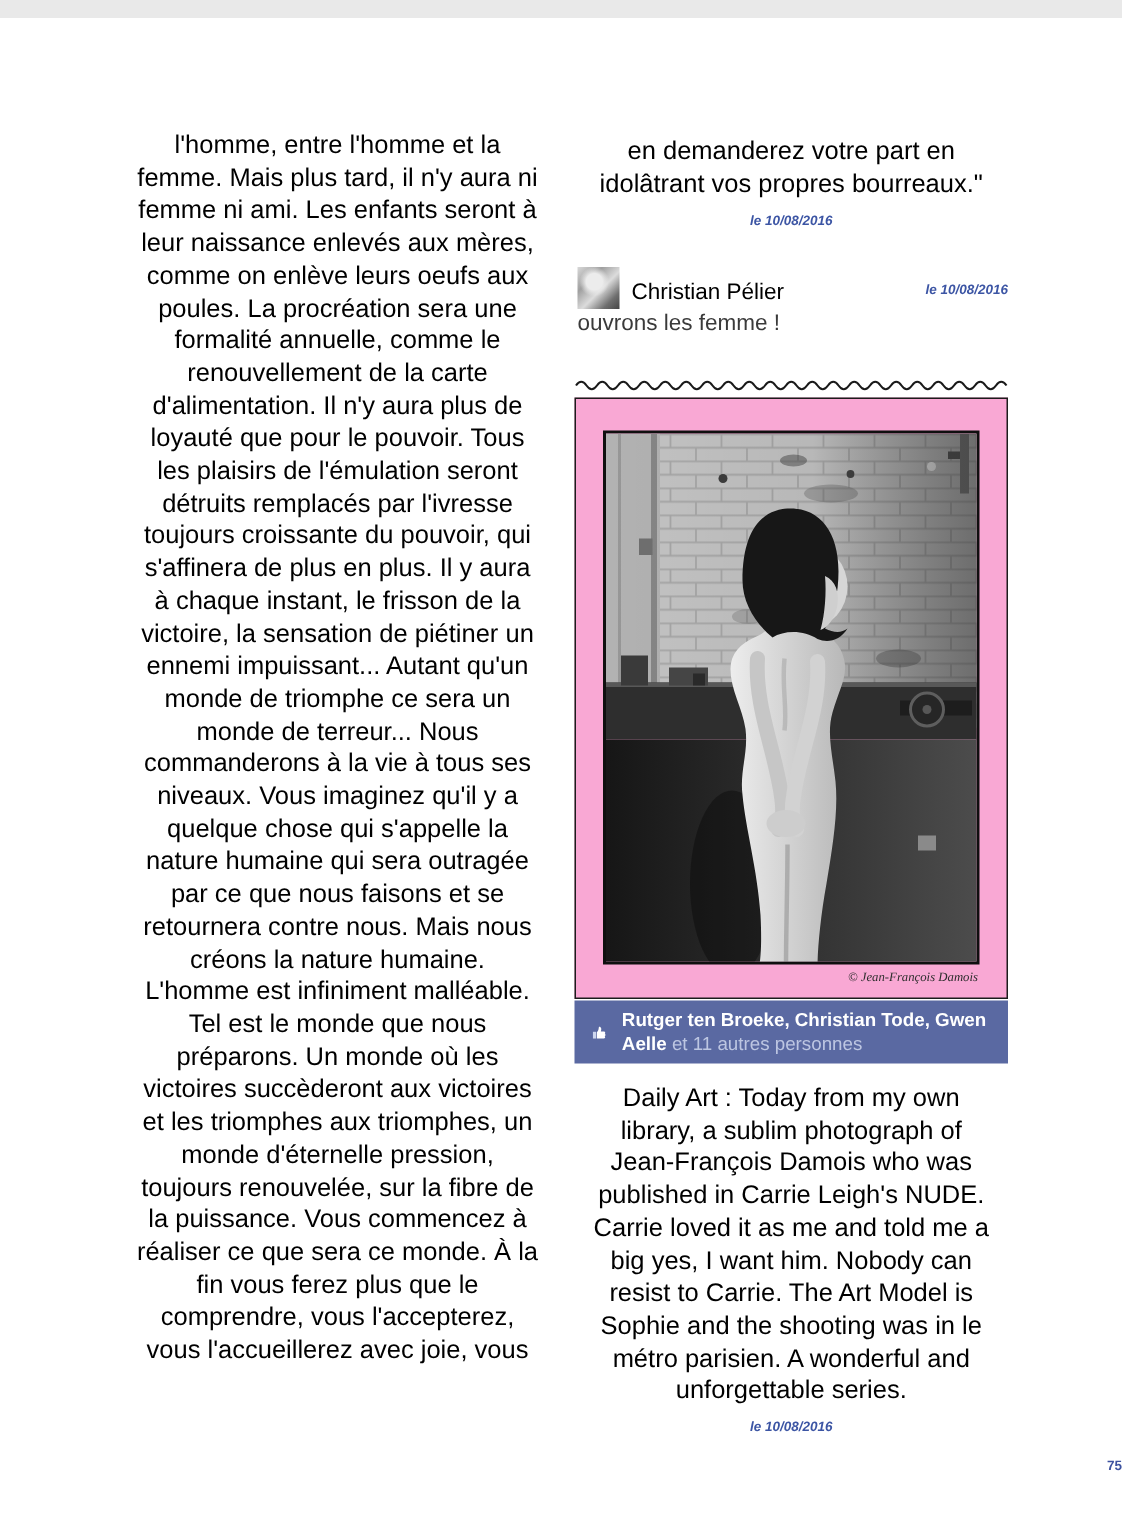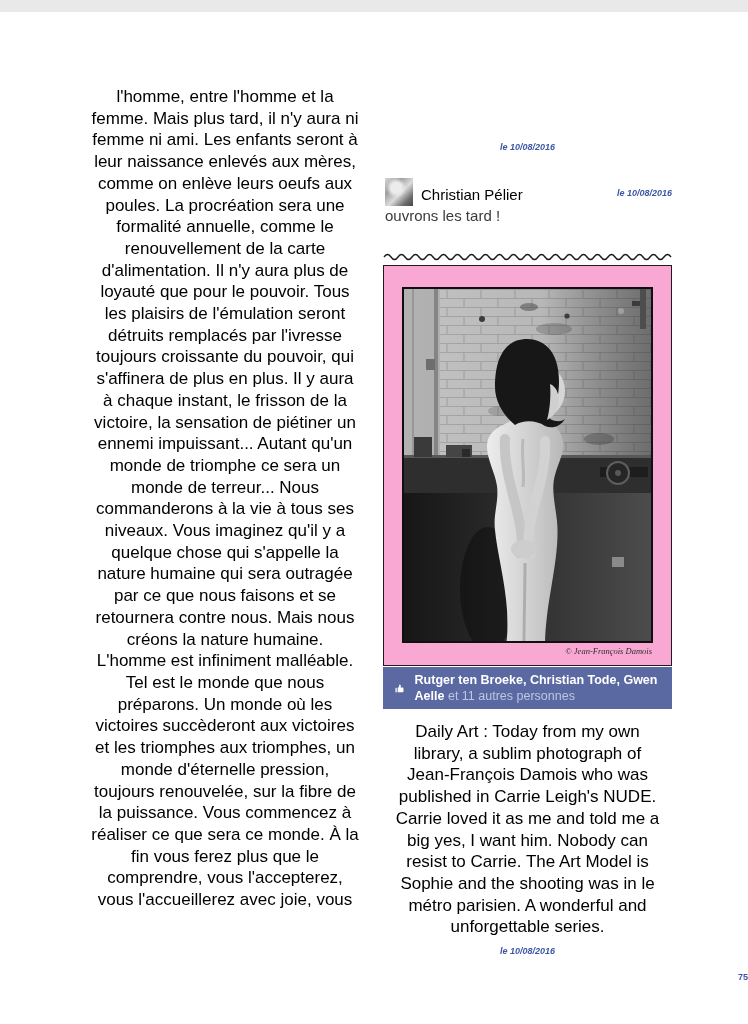--- a/index.html
+++ b/index.html
@@ -102,28 +102,30 @@
 monde d'éternelle pression,
 toujours renouvelée, sur la fibre de
 la puissance. Vous commencez à
 réaliser ce que sera ce monde. À la
 fin vous ferez plus que le
 comprendre, vous l'accepterez,
 vous l'accueillerez avec joie, vous</div>
 
   <div class="col-right">
 
+    <div class="quote">en demanderez votre part en
+idolâtrant vos propres bourreaux."</div>
 
     <div class="date-line quote-date">le 10/08/2016</div>
 
     <div class="post-header">
       <div class="avatar"></div>
       <div class="post-name">Christian Pélier</div>
       <div class="post-date">le 10/08/2016</div>
-      <div class="post-message">ouvrons les tard !</div>
+      <div class="post-message">ouvrons les femme !</div>
     </div>
 
     <svg class="wavy" width="289" height="10" viewBox="0 0 289 10">
       <path d="M1 6 q3.5 -5 7 0 t7 0 t7 0 t7 0 t7 0 t7 0 t7 0 t7 0
                t7 0 t7 0 t7 0 t7 0 t7 0 t7 0 t7 0 t7 0
                t7 0 t7 0 t7 0 t7 0 t7 0 t7 0 t7 0 t7 0
                t7 0 t7 0 t7 0 t7 0 t7 0 t7 0 t7 0 t7 0
                t7 0 t7 0 t7 0 t7 0 t7 0 t7 0 t7 0 t7 0 t7 0" fill="none" stroke="#1a1a1a" stroke-width="1.4"></path>
     </svg>
 

